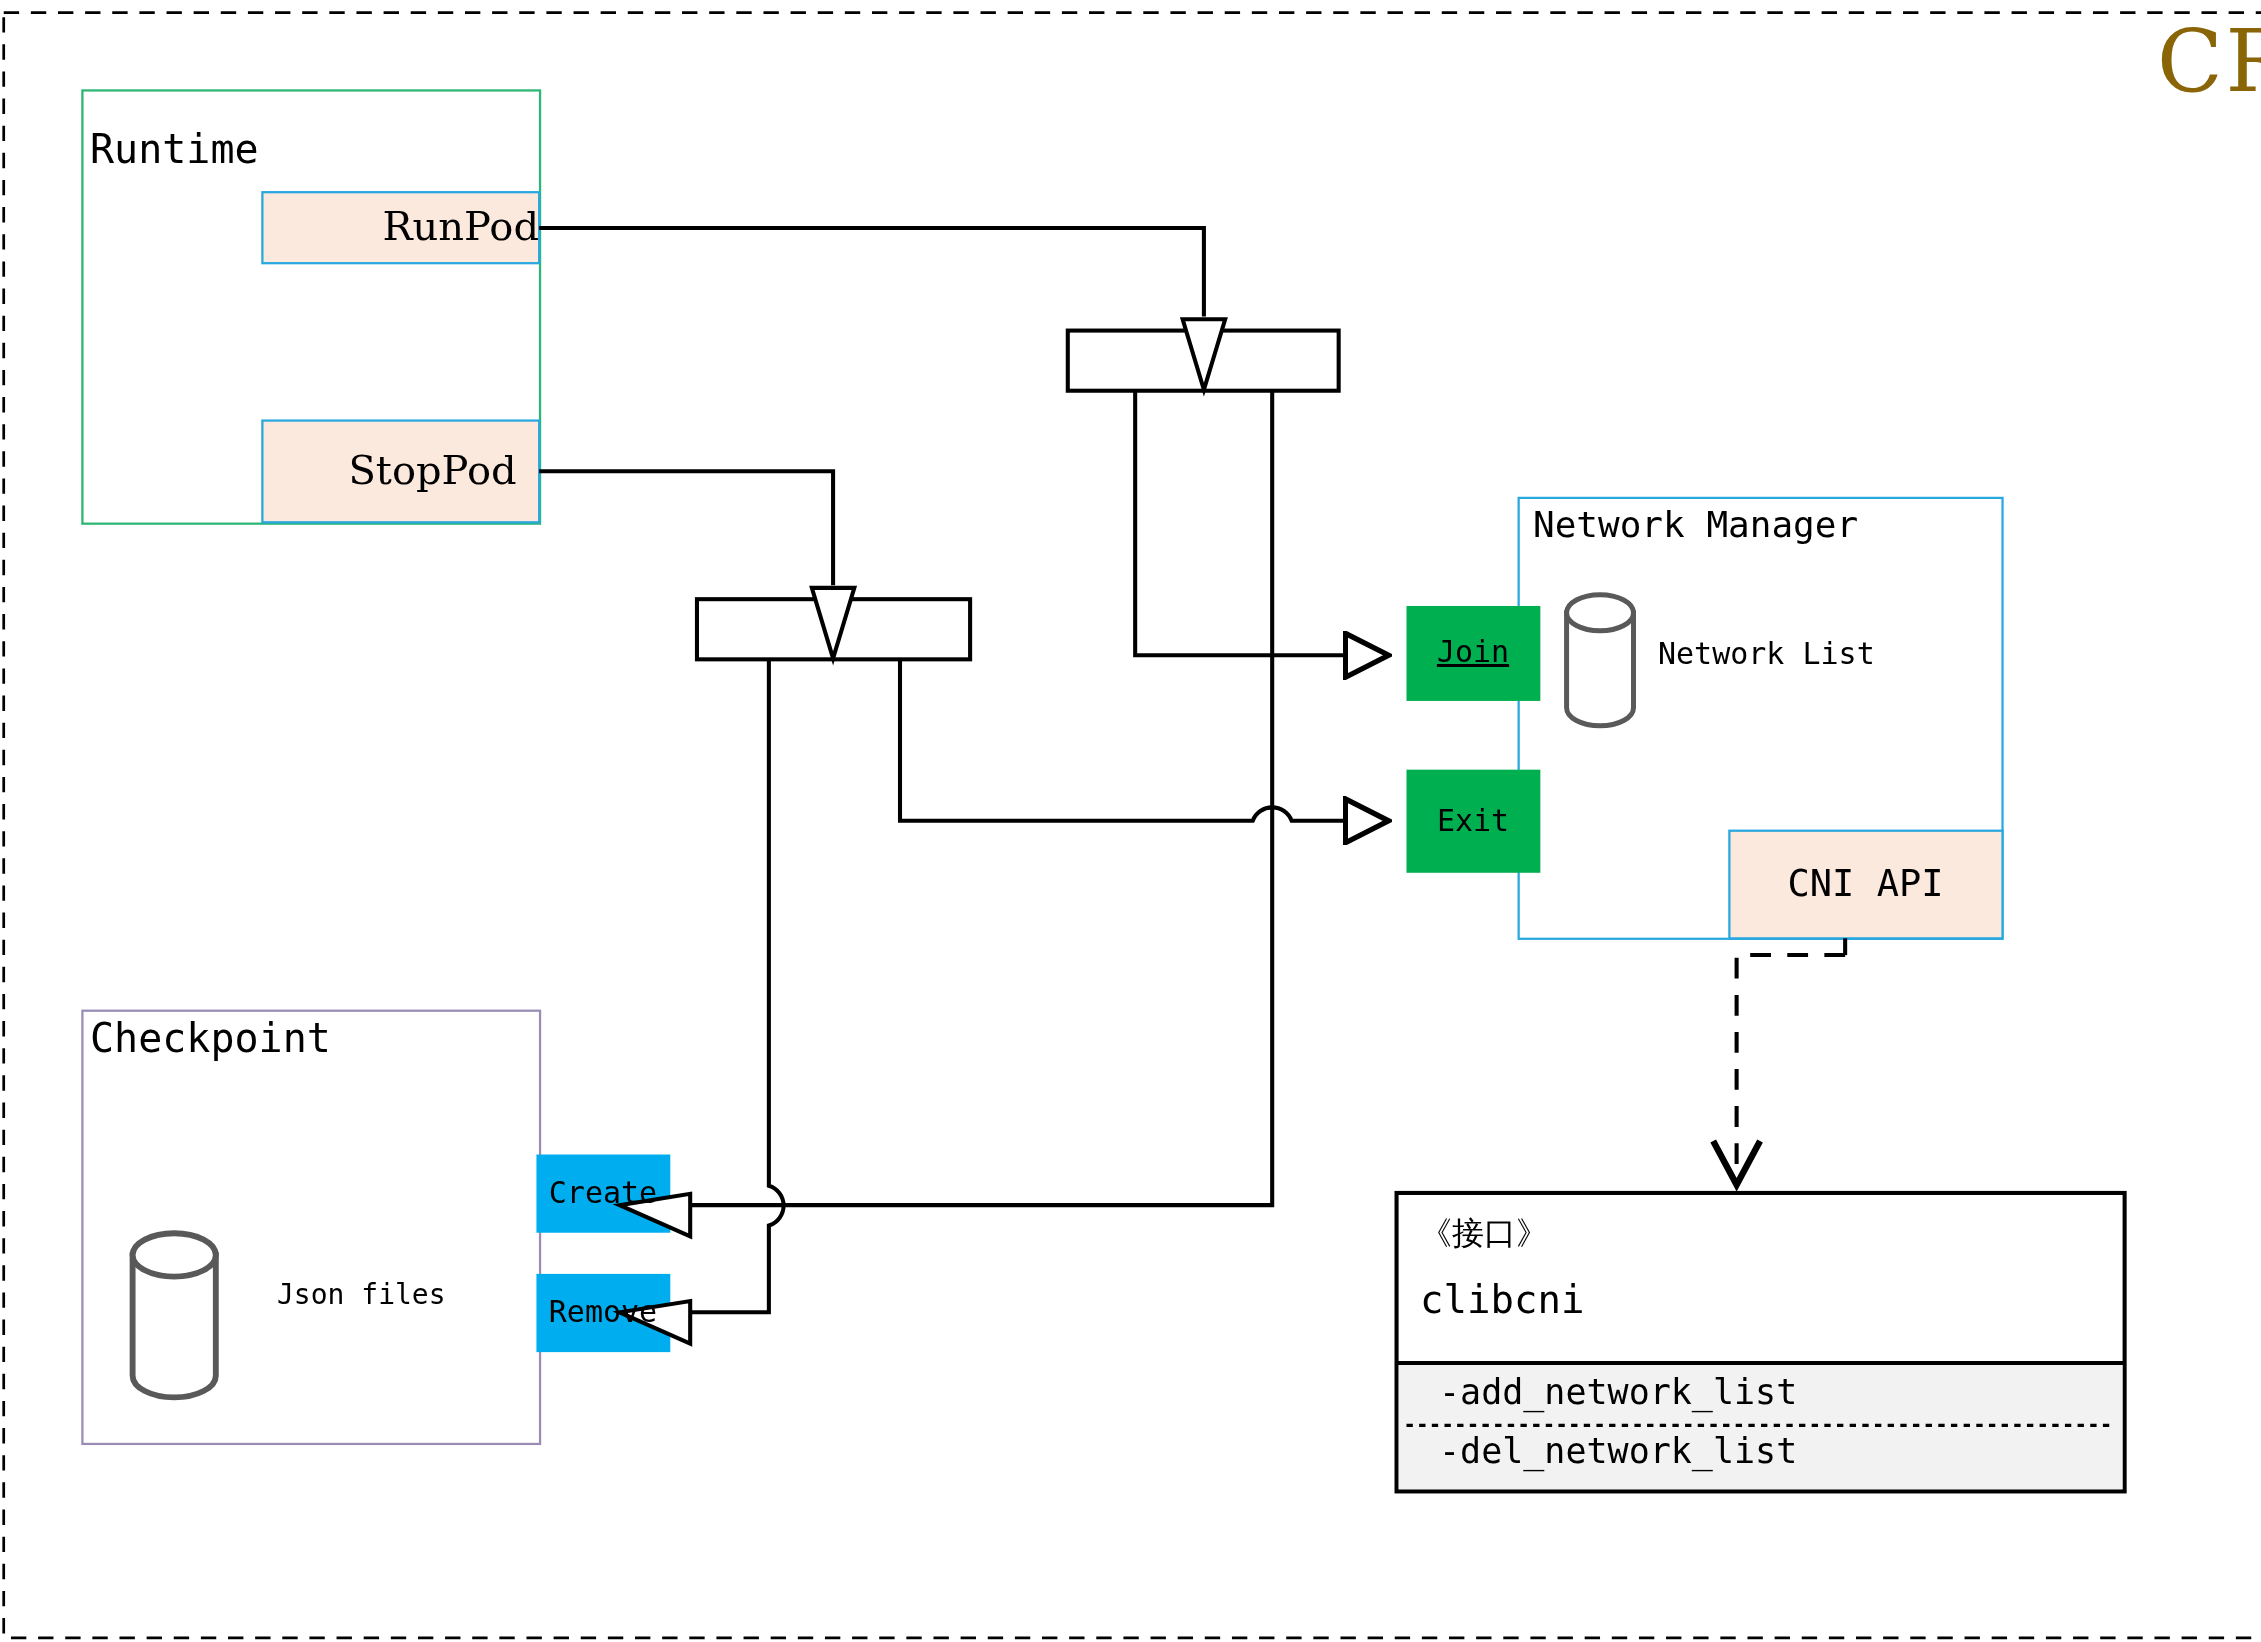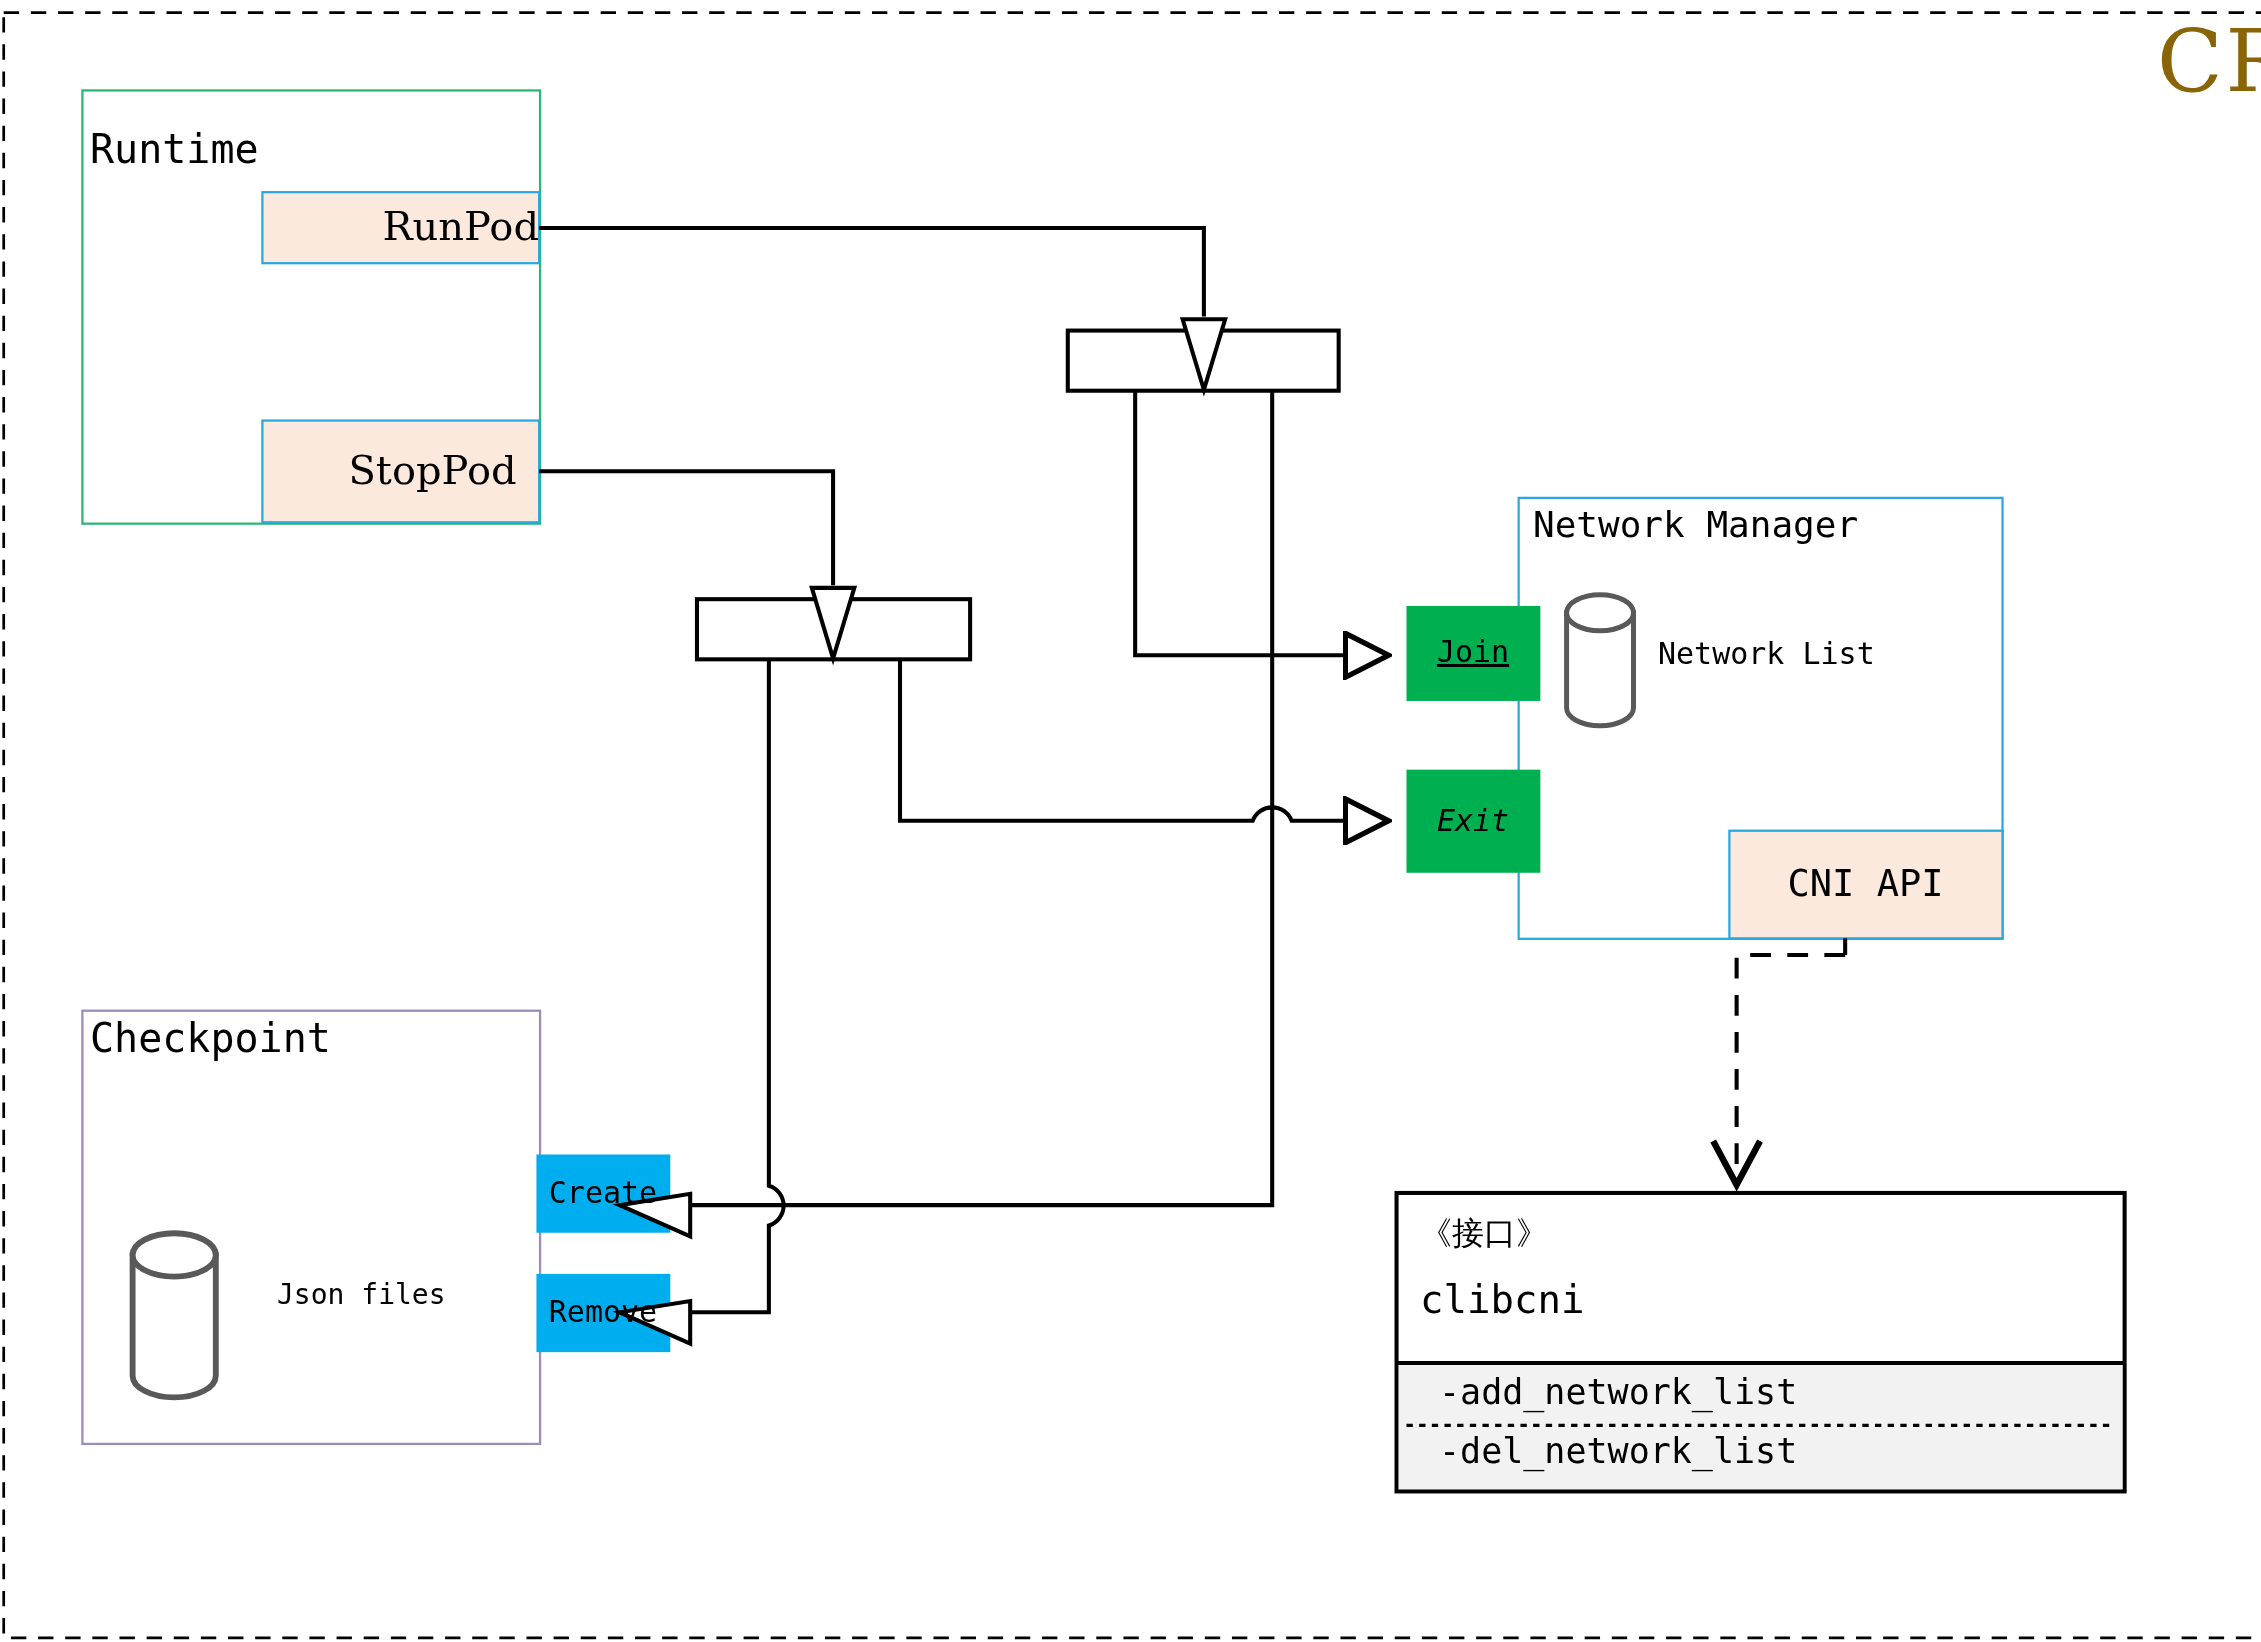--- a/index.html
+++ b/index.html
@@ -96,21 +96,21 @@
 
   <div class="lbl mono" style="left:90px;top:1018px;font-size:40px;">Checkpoint</div>
   <div class="lbl mono" style="left:277px;top:1281px;font-size:28px;">Json files</div>
   <div class="lbl mono" style="left:536px;top:1178px;width:134px;text-align:center;font-size:30px;">Create</div>
   <div class="lbl mono" style="left:536px;top:1297px;width:134px;text-align:center;font-size:30px;">Remove</div>
 
   <div class="lbl mono" style="left:1533px;top:507px;font-size:36px;">Network Manager</div>
   <div class="lbl mono" style="left:1639px;top:639px;font-size:30px;margin-left:19px;">Network List</div>
   <div class="lbl mono" style="left:1729px;top:865px;width:273px;text-align:center;font-size:37px;">CNI API</div>
   <div class="lbl mono" style="left:1406px;top:637px;width:134px;text-align:center;font-size:30px;text-decoration:underline;">Join</div>
-  <div class="lbl mono" style="left:1406px;top:806px;width:134px;text-align:center;font-size:30px;font-style:italic;">Exit</div>
+  <div class="lbl mono" style="left:1406px;top:806px;width:134px;text-align:center;font-size:30px;">Exit</div>
 
   <div class="lbl mono" style="left:1420px;top:1217px;font-size:32px;">《接口》</div>
   <div class="lbl mono" style="left:1420px;top:1280px;font-size:39px;">clibcni</div>
   <div class="lbl mono" style="left:1439px;top:1375px;font-size:35px;">-add_network_list</div>
   <div class="lbl mono" style="left:1439px;top:1434px;font-size:35px;">-del_network_list</div>
 
 </div>
 
 
 </body></html>

